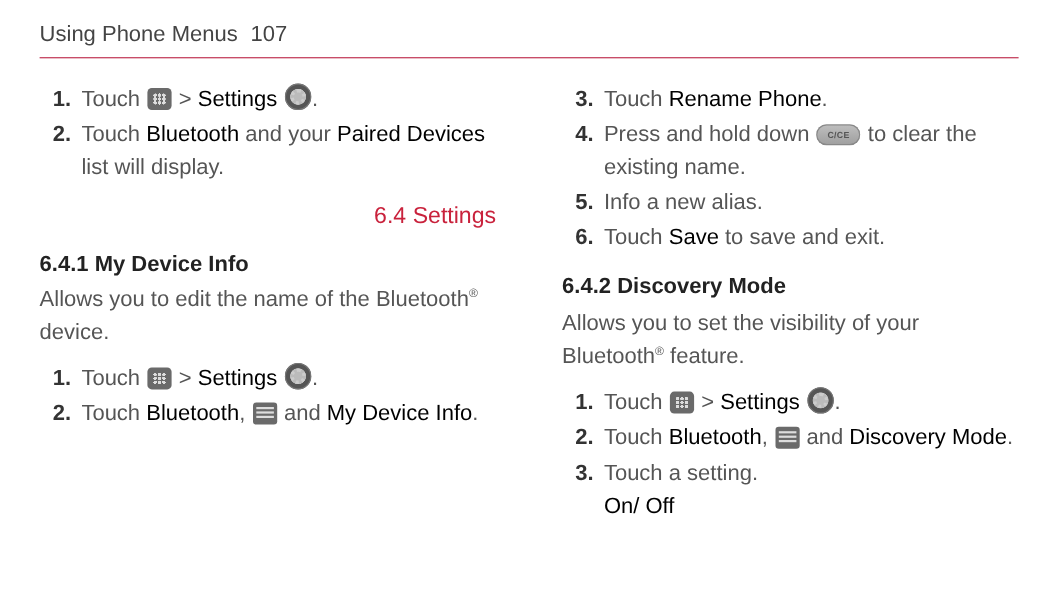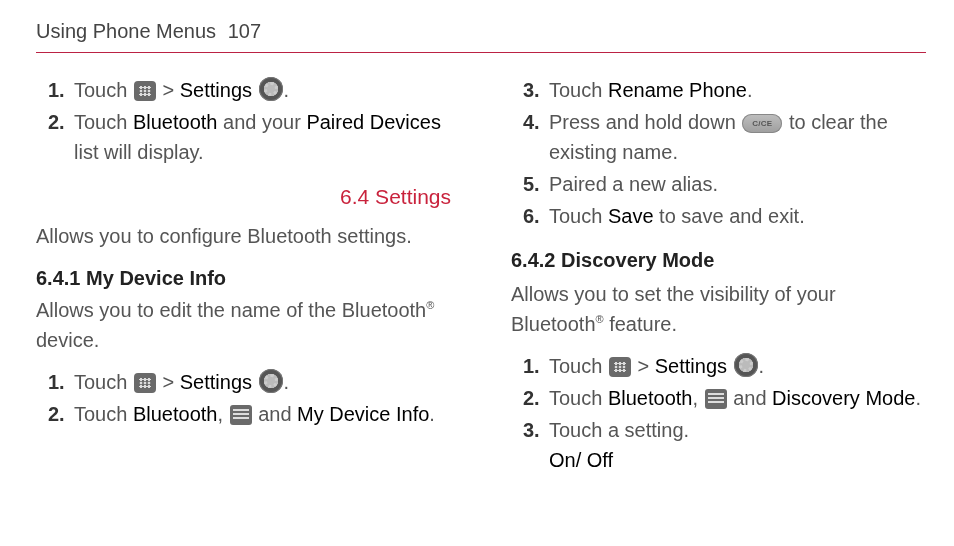--- a/index.html
+++ b/index.html
@@ -158,21 +158,20 @@
       </li>
       <li>
         <span class="num">2.</span>
         <span class="body-txt light">
           <span>Touch </span><span class="bold">Bluetooth</span><span> and your </span><span class="bold">Paired Devices</span><span> list will display.</span>
         </span>
       </li>
     </ol>
 
     <div class="section-title">6.4 Settings</div>
-    <p class="para light">Allows you to configure Bluetooth settings.</p>
 
     <div class="subhead">6.4.1 My Device Info</div>
     <p class="para light" style="margin-top:0">
       <span>Allows you to edit the name of the Bluetooth</span><sup>®</sup><span> device.</span>
     </p>
 
     <ol class="steps">
       <li>
         <span class="num">1.</span>
         <span class="body-txt light">
@@ -197,21 +196,21 @@
         </span>
       </li>
       <li>
         <span class="num">4.</span>
         <span class="body-txt light">
           <span>Press and hold down </span><span class="icon icon-clear"></span><span> to clear the existing name.</span>
         </span>
       </li>
       <li>
         <span class="num">5.</span>
-        <span class="body-txt light">Paired a new alias.</span>
+        <span class="body-txt light">Info a new alias.</span>
       </li>
       <li>
         <span class="num">6.</span>
         <span class="body-txt light">
           <span>Touch </span><span class="bold">Save</span><span> to save and exit.</span>
         </span>
       </li>
     </ol>
 
     <div class="subhead">6.4.2 Discovery Mode</div>

